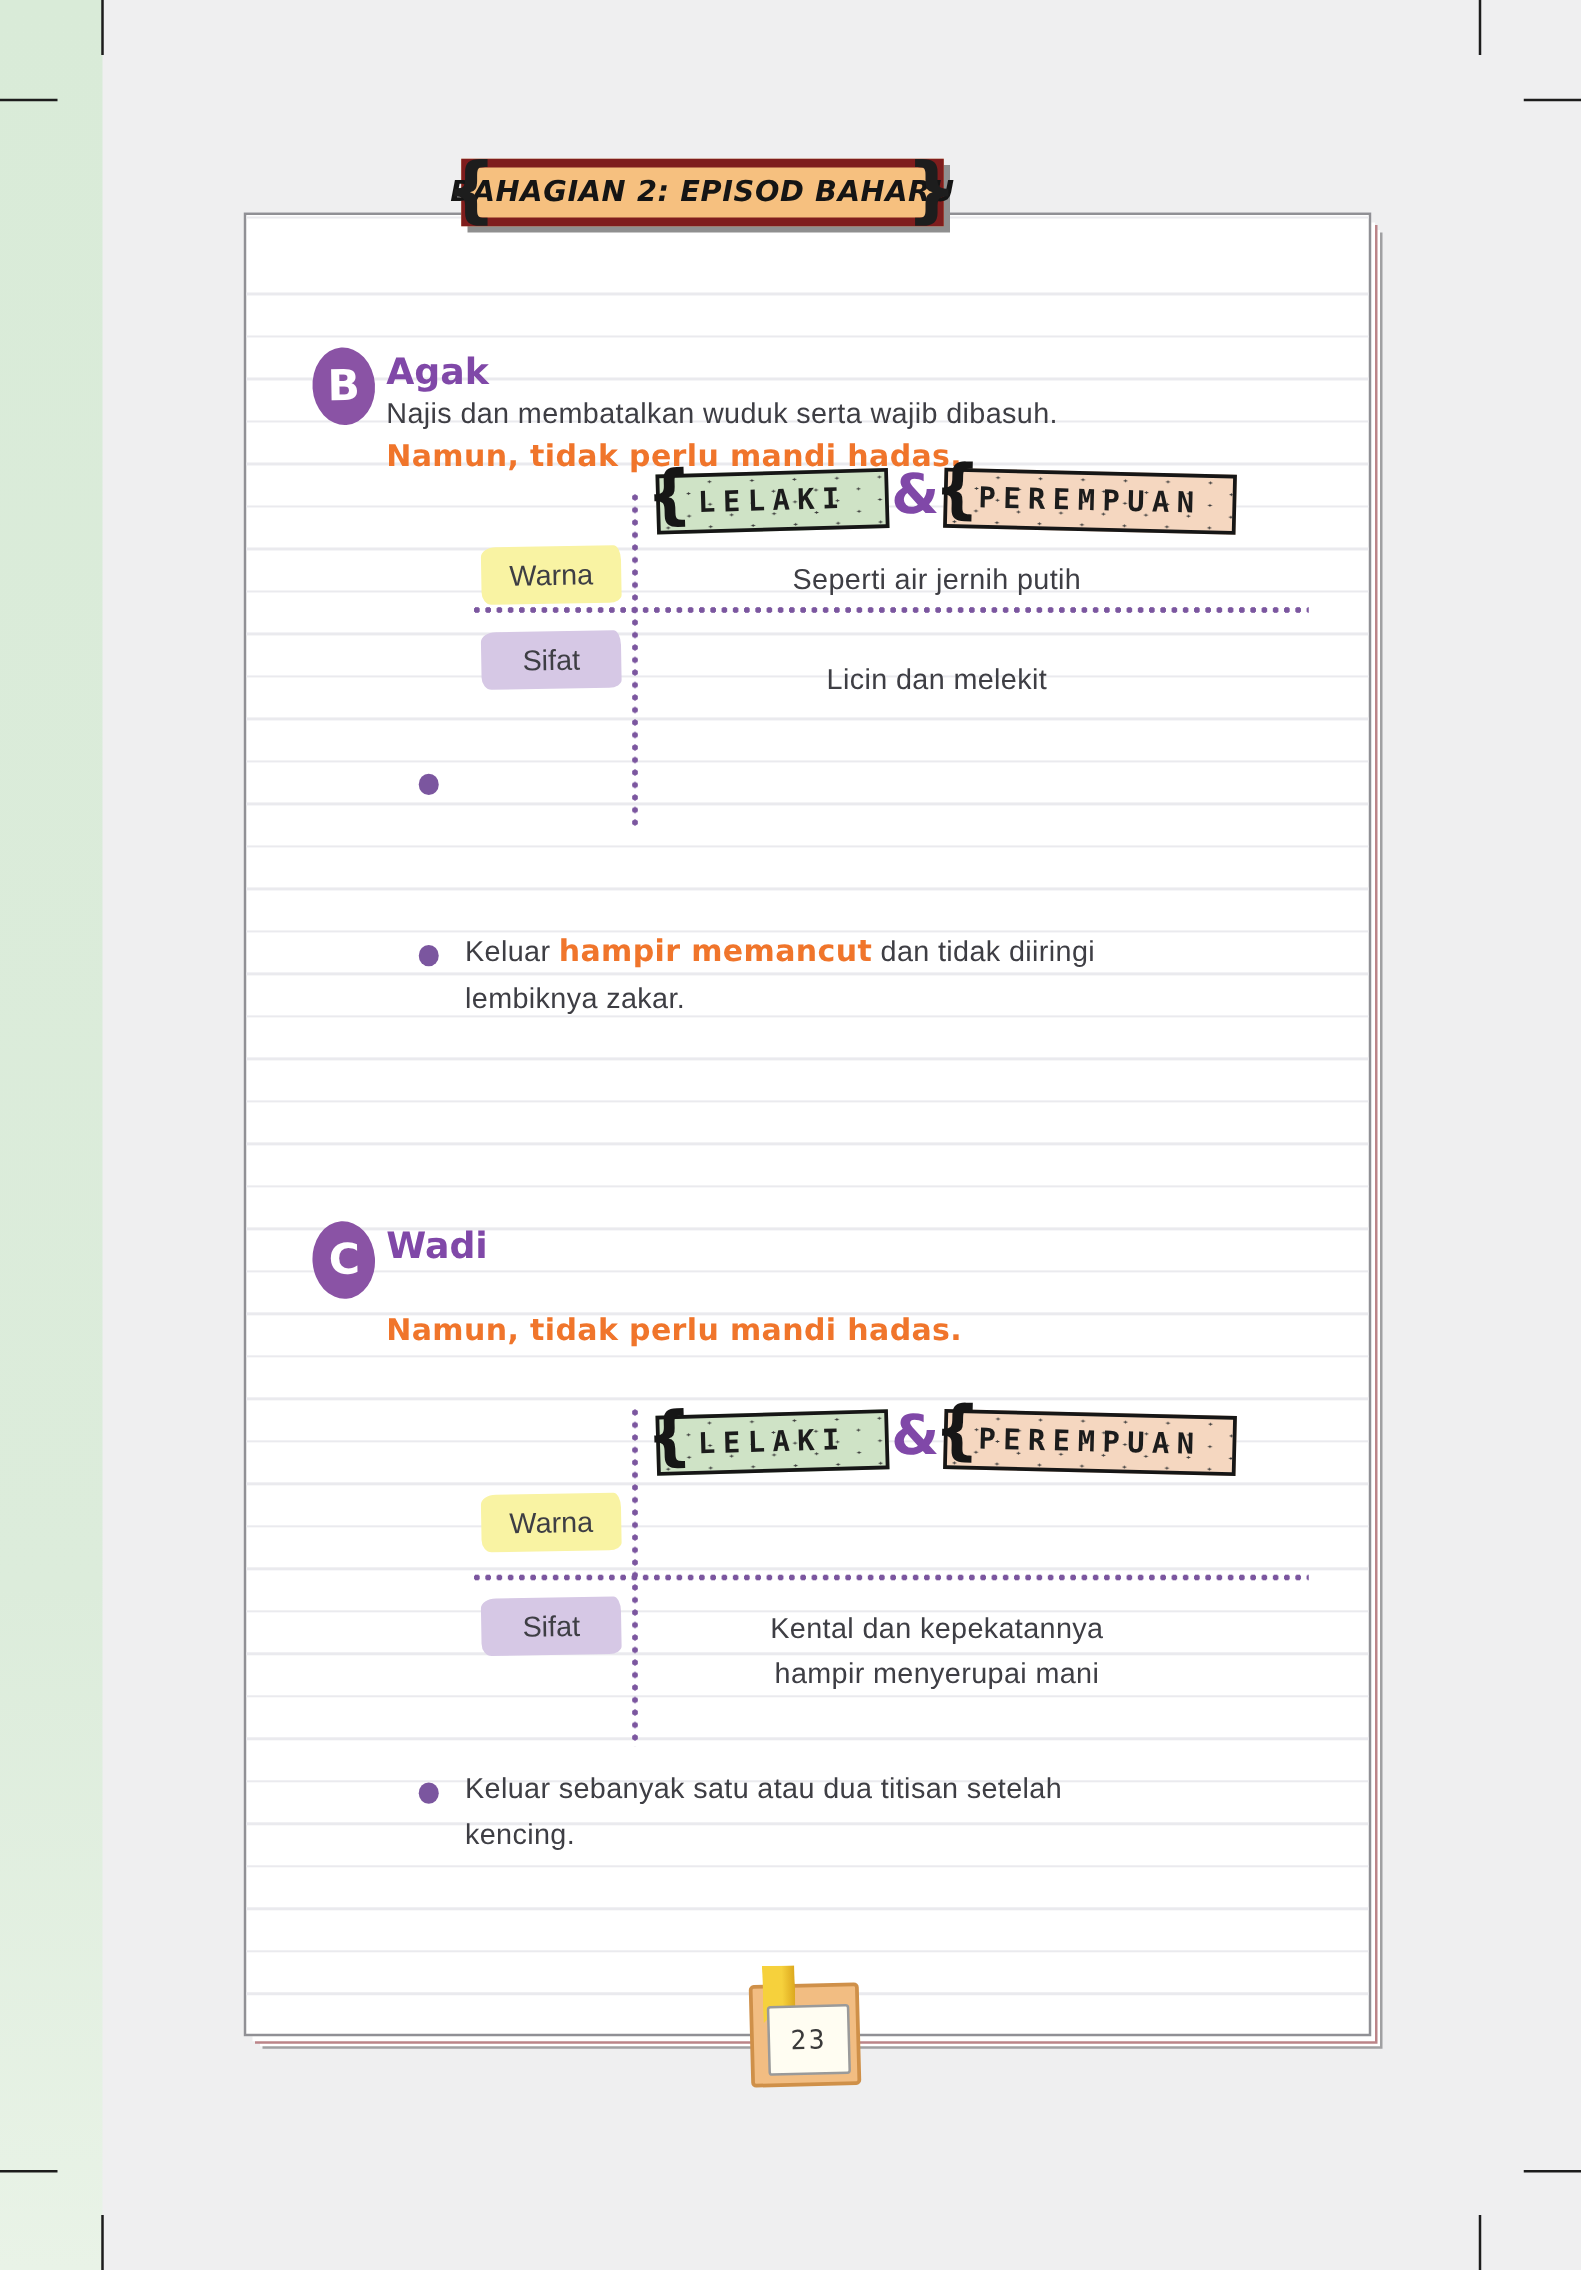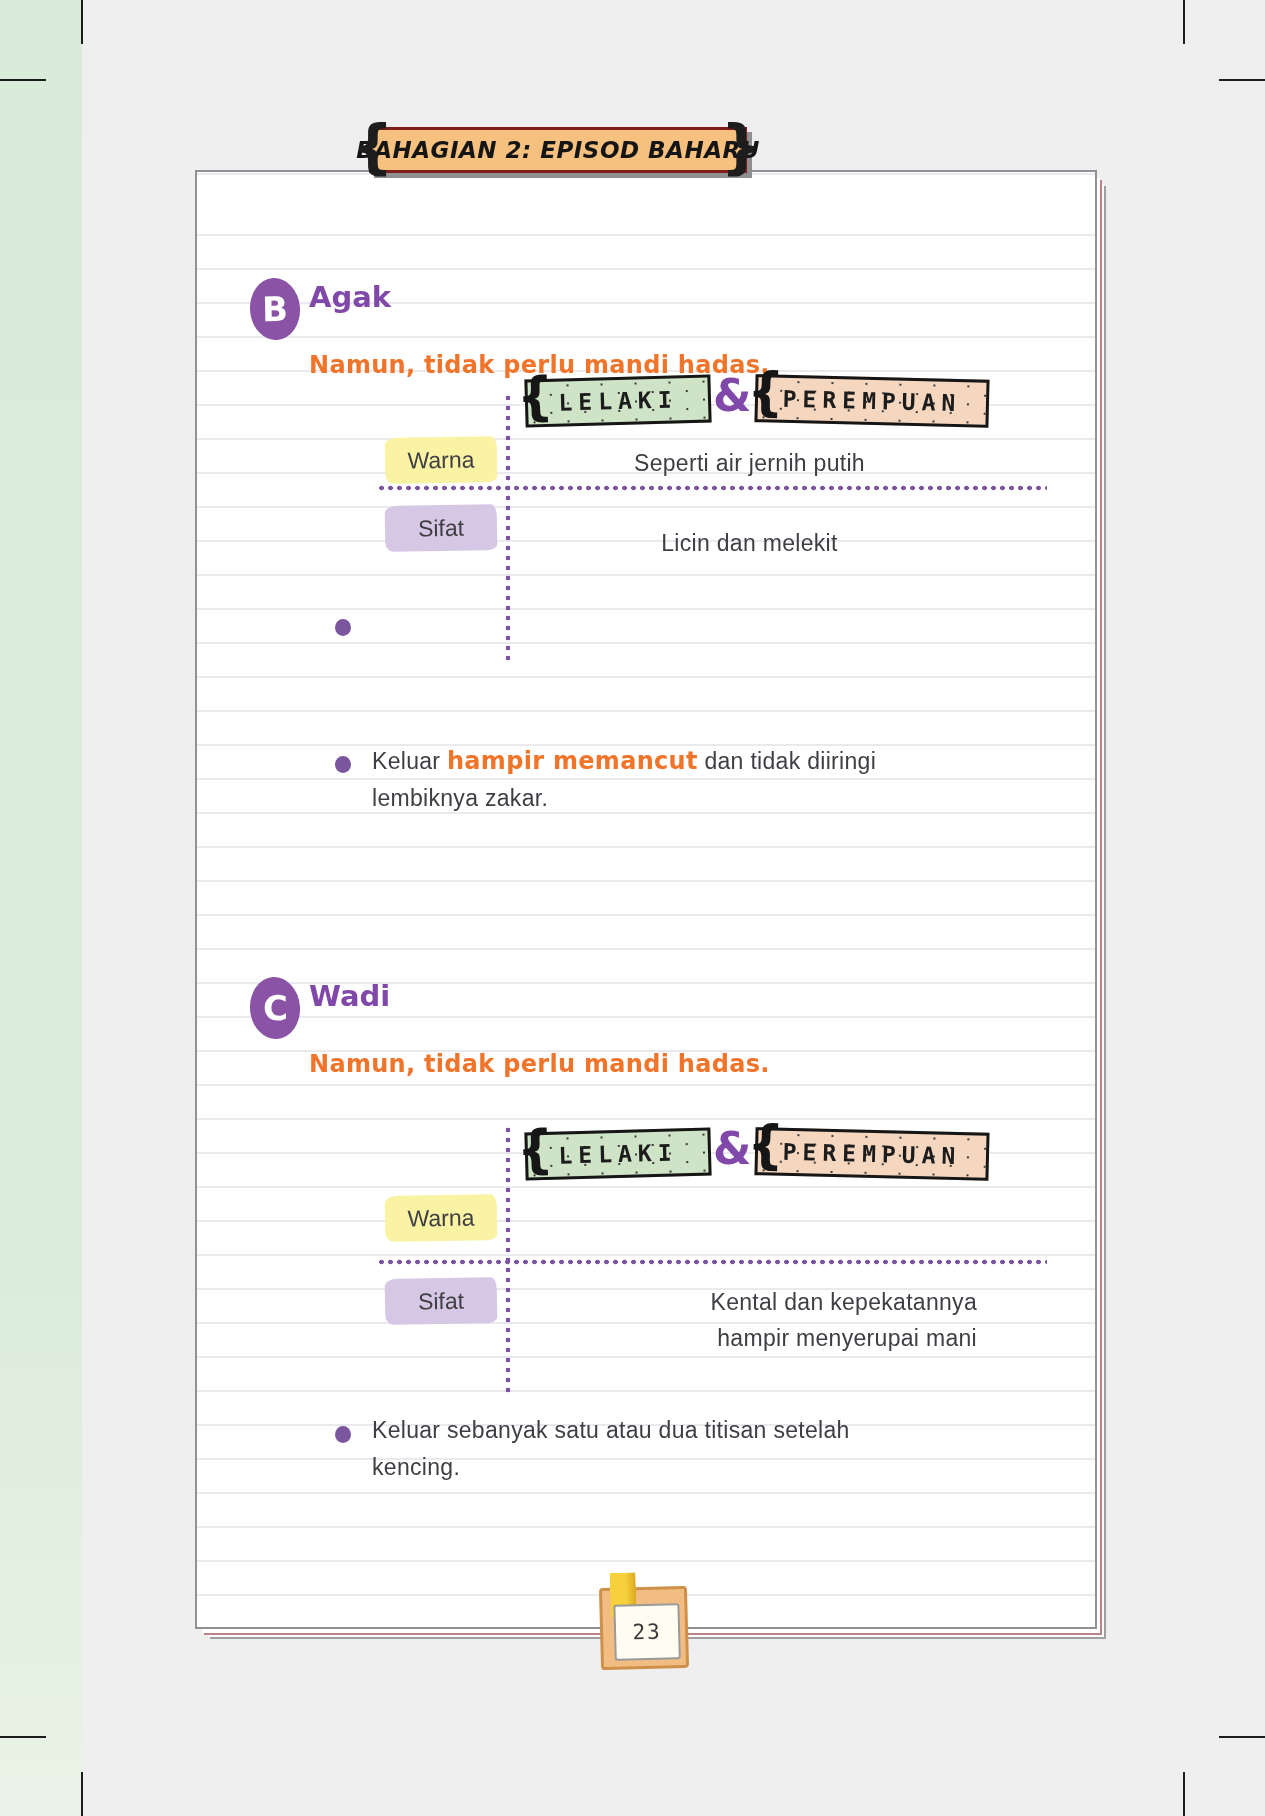--- a/index.html
+++ b/index.html
@@ -23,21 +23,21 @@
                10px 11px 0 -3px #ffffff,12px 13px 0 -3px #a0a0a2;
   }
   .ruled{
     position:absolute;inset:0;
     background-image:repeating-linear-gradient(to bottom,transparent 0,transparent 32px,#eaeaee 32px,#eaeaee 34px);
     background-position:0 30px;
   }
 
   .banner{
     position:absolute;left:172px;top:-45px;width:372px;height:40px;
-    background:var(--banner,#f6c07f);border:3px solid #7f1d1d;
+    background:var(--banner,#f6c07f);border:7px solid #7f1d1d;
     box-shadow:5px 5px 0 #8f8f8f;
     display:flex;align-items:center;justify-content:center;
   }
   .banner .txt{
     font-family:"DejaVu Sans",sans-serif;font-weight:bold;font-style:italic;
     font-size:23px;color:#151515;letter-spacing:0.5px;white-space:nowrap;
   }
   .banner::before,.banner::after{
     font-family:"DejaVu Sans",sans-serif;font-weight:bold;color:#1d1d1d;
     position:absolute;font-size:58px;top:-12px;line-height:1;
@@ -165,20 +165,21 @@
   <div class="ruled"></div>
 
   <div class="banner">
     <span class="txt">BAHAGIAN 2: EPISOD BAHARU</span>
   </div>
 
   <div class="sec-badge" style="left:53px;top:106px;">
     <span>B</span>
   </div>
   <div class="sec-title" style="left:112px;top:108px;">Agak</div>
+  <div class="sec-intro" style="left:112px;top:145px;">Najis dan membatalkan wuduk serta wajib dibasuh.</div>
   <div class="sec-note" style="left:112px;top:179px;">Namun, tidak perlu mandi hadas.</div>
 
   <div class="vdots" style="left:308px;top:221px;height:268px;"></div>
   <div class="tape green" style="left:328px;top:205px;width:180px;">
     <span>LELAKI</span>
   </div>
   <div class="amp" style="left:516px;top:198px;">&amp;</div>
   <div class="tape pink" style="left:558px;top:205px;width:228px;">
     <span>PEREMPUAN</span>
   </div>
@@ -211,21 +212,21 @@
   <div class="tape pink" style="left:558px;top:958px;width:228px;">
     <span>PEREMPUAN</span>
   </div>
   <div class="hl yellow" style="left:188px;top:1023px;">
     <span>Warna</span>
   </div>
   <div class="hdots" style="left:180px;top:1087px;width:670px;"></div>
   <div class="hl lavender" style="left:188px;top:1106px;">
     <span>Sifat</span>
   </div>
-  <div class="cellval" style="top:1112px;text-align:right;">Kental dan kepekatannya
+  <div class="cellval" style="top:1112px;">Kental dan kepekatannya
 hampir menyerupai mani</div>
 
   <div class="bullet-dot" style="top:1254px;"></div>
   <div class="bullet-text" style="top:1240px;"><span>Keluar sebanyak satu atau dua titisan setelah
 kencing.</span></div>
 
   <div class="note">
     <div class="ribbon"></div>
     <div class="note-inner">
       <span>23</span>

